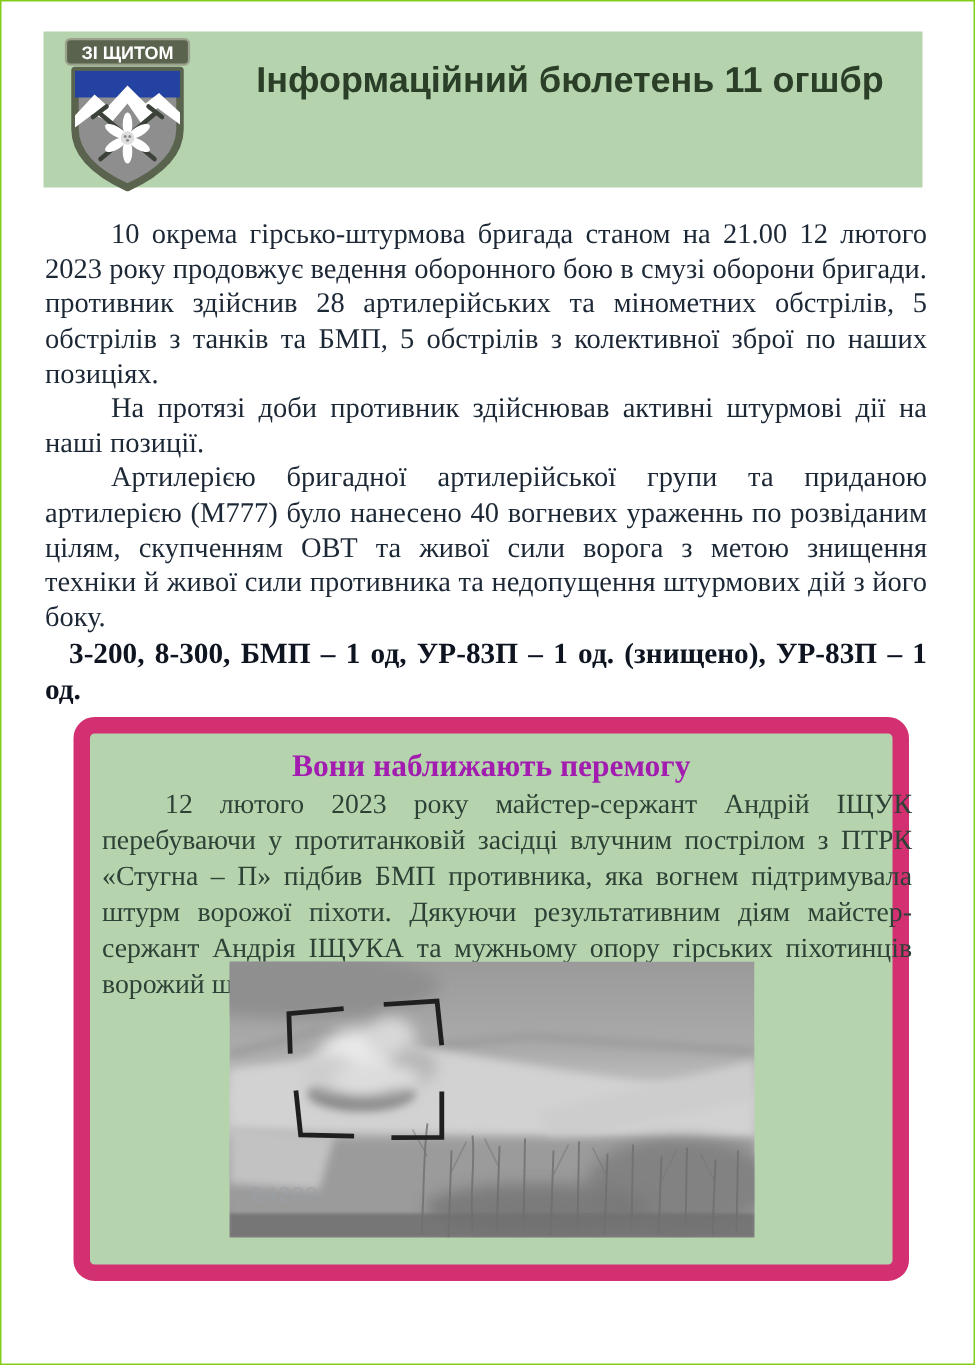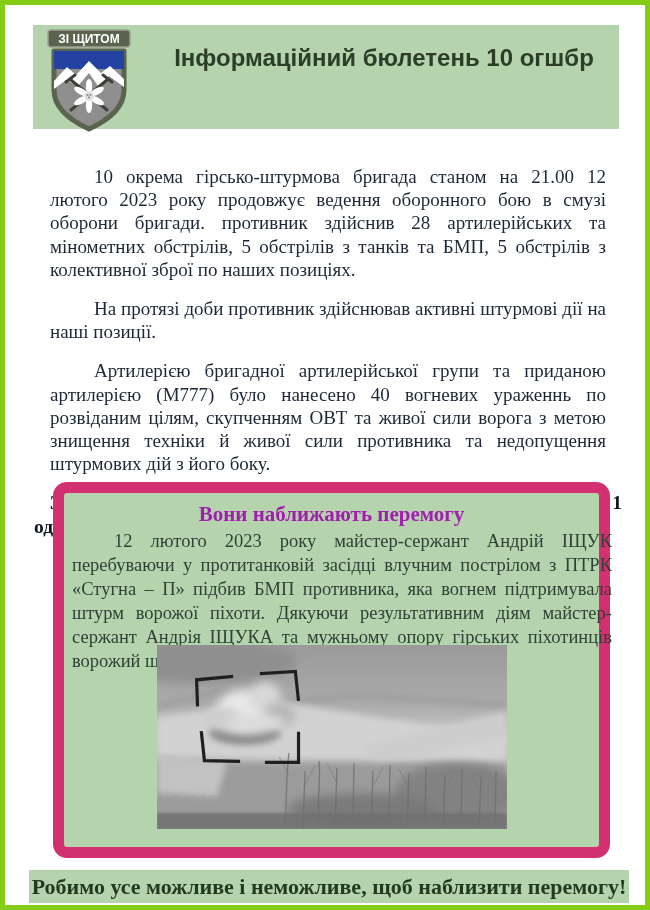--- a/index.html
+++ b/index.html
@@ -1,36 +1,36 @@
 <!DOCTYPE html>
 <html><head>
 <meta charset="utf-8">
 <style>
   html,body { margin:0; padding:0; background:#ffffff; }
   .page {
     position:relative; width:650px; height:910px; box-sizing:border-box;
-    background:#ffffff; border:5px solid #84cc16; overflow:hidden;
+    background:#ffffff; border:1px solid #84cc16; overflow:hidden;
     font-family:"Liberation Serif", serif;
   }
   .banner {
     position:absolute; left:28px; top:20px; width:586px; height:104px;
     background:#b5d4ae;
   }
   .emblem { position:absolute; left:40px; top:24px; width:88px; height:106px; }
   .title-wrap {
     position:absolute; left:150px; top:30px; width:458px; text-align:center;
     font-family:"Liberation Sans", sans-serif; font-weight:bold; font-size:24px;
     color:#2a3e28;
   }
   .title-line { line-height:46px; white-space:nowrap; }
   .body-text {
     position:absolute; left:29px; top:144px; width:588px;
     font-size:19px; line-height:23.2px; color:#1d2836; text-align:justify;
   }
-  .body-text p { margin:16px; text-indent:44px; }
+  .body-text p { margin:0; text-indent:44px; }
   .losses {
     font-weight:bold; font-size:19.5px; color:#0e1420;
     text-indent:16px; margin-top:2px; text-align:justify;
   }
   .hbox {
     position:absolute; left:48px; top:477px; width:557px; height:376px;
     box-sizing:border-box; background:#b5d4ae;
     border:11px solid #d23071; border-radius:14px;
   }
   .hbox-title {
@@ -87,21 +87,21 @@
         <ellipse cx="44" cy="58" rx="3.2" ry="8" transform="rotate(300 44 67)"></ellipse>
       </g>
       <circle cx="44" cy="67" r="4.5" fill="#dedede"></circle>
       <circle cx="42.5" cy="66" r="1" fill="#8a8a8a"></circle>
       <circle cx="45.5" cy="66" r="1" fill="#8a8a8a"></circle>
       <circle cx="44" cy="68.5" r="1" fill="#8a8a8a"></circle>
     </g>
   </svg>
 
   <div class="title-wrap">
-    <div class="title-line">Інформаційний бюлетень 10 огшбр</div>
+    <div class="title-line">Інформаційний бюлетень 11 огшбр</div>
   </div>
 
   <div class="body-text">
     <p>10 окрема гірсько-штурмова бригада станом на 21.00 12 лютого 2023 року продовжує ведення оборонного бою в смузі оборони бригади. противник здійснив 28 артилерійських та мінометних обстрілів, 5 обстрілів з танків та БМП, 5 обстрілів з колективної зброї по наших позиціях.</p>
     <p>На протязі доби противник здійснював активні штурмові дії на наші позиції.</p>
     <p>Артилерією бригадної артилерійської групи та приданою артилерією (М777) було нанесено 40 вогневих ураженнь по розвіданим цілям, скупченням ОВТ та живої сили ворога з метою знищення техніки й живої сили противника та недопущення штурмових дій з його боку.</p>
     <div class="losses">3-200, 8-300, БМП – 1 од, УР-83П – 1 од. (знищено), УР-83П – 1 од.</div>
   </div>
 
   <div class="hbox">
@@ -150,17 +150,14 @@
     </g>
     <g transform="rotate(-2 92 74)" stroke="#1f1f1f" stroke-width="3.2" fill="none" stroke-linecap="square">
       <path d="M41,58 L41,33 L76,31"></path>
       <path d="M106,29 L140,28 L142,56"></path>
       <path d="M44,86 L46,114 L80,116"></path>
       <path d="M108,118 L140,119 L141,90"></path>
     </g>
     <text x="14" y="160" font-size="15" fill="#9aa0a6" opacity="0.65" font-family="Liberation Mono, monospace">B4200</text>
   </svg>
 
-  <div class="footer">
-    <span>Робимо усе можливе і неможливе, щоб наблизити перемогу!</span>
-  </div>
 
 </div>
 
 </body></html>

